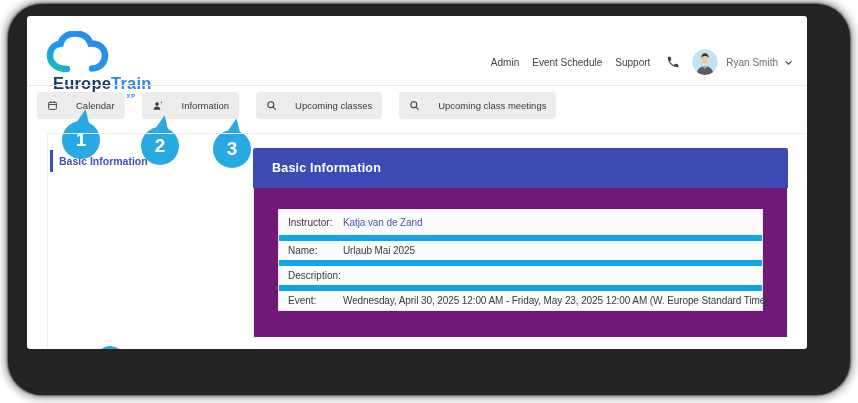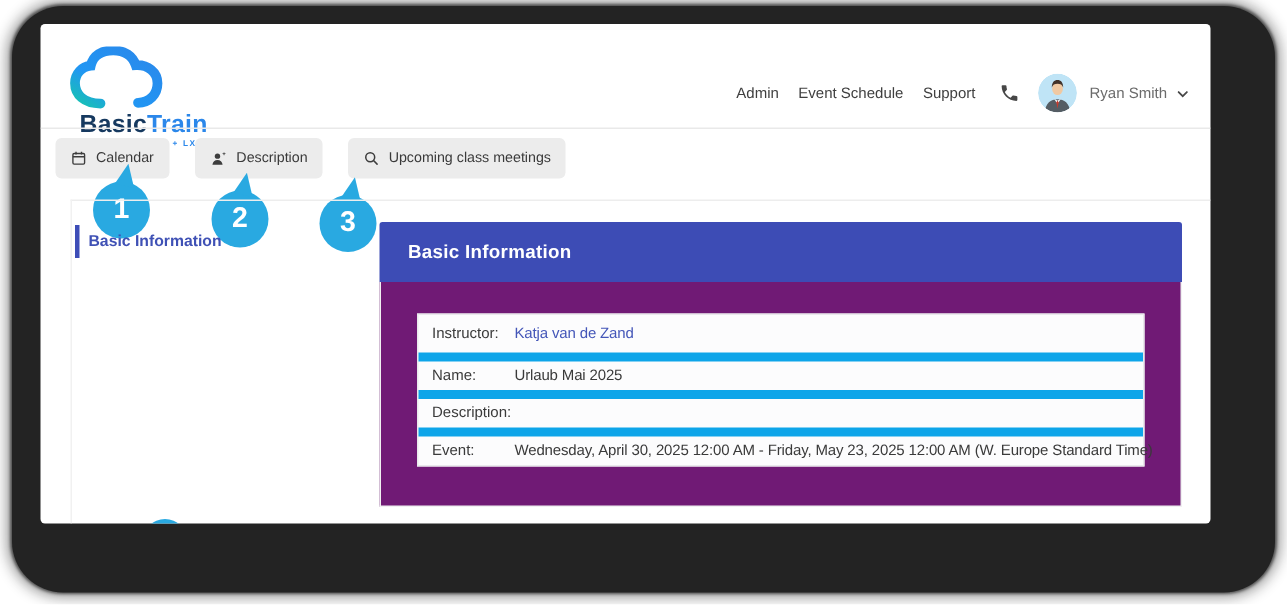--- a/index.html
+++ b/index.html
@@ -25,21 +25,21 @@
   .nav-link { font-size:10px; color:#3f3f3f; margin-right:13px; cursor:pointer; white-space:nowrap; }
   .phone-btn { margin:0 12px 0 3px; cursor:pointer; display:flex; align-items:center; }
   .avatar { width:26px; height:26px; border-radius:50%; overflow:hidden; cursor:pointer; flex:0 0 auto; }
   .user-name { font-size:10px; color:#6b6b6b; margin:0 5px 0 8px; cursor:pointer; white-space:nowrap; }
   .chev { cursor:pointer; display:flex; align-items:center; }
 
   .header-divider { position:absolute; left:0; right:0; top:69px; height:1px; background:#e9e9e9; }
 
   
   .tabs { position:absolute; left:10px; top:76px; display:flex; gap:17px; }
-  .tab-btn { display:inline-flex; align-items:center; gap:6px; height:27px; padding:0 10px;
+  .tab-btn { display:inline-flex; align-items:center; gap:18px; height:27px; padding:0 10px;
              background:#ececec; border:none; border-radius:4px; font-size:9.5px; color:#3a3a3a;
              font-family:inherit; cursor:pointer; white-space:nowrap; }
   .tab-btn svg { flex:0 0 auto; }
 
   
   .bubble { position:absolute; width:38px; height:38px; border-radius:50%; background:#29a9e1;
             color:#fff; font-size:19px; font-weight:bold; display:flex; align-items:center;
             justify-content:center; }
   .bubble::before { content:""; position:absolute; top:-12px; left:15px; width:13px; height:16px;
             background:#29a9e1; clip-path:polygon(62% 0, 100% 100%, 0 86%); transform:rotate(4deg); }
@@ -84,21 +84,21 @@
           <defs>
             <linearGradient id="cg" x1="0" y1="1" x2="1" y2="0">
               <stop offset="0" stop-color="#17c3b2"></stop>
                 <stop offset="0.35" stop-color="#2196f3"></stop>
                 <stop offset="1" stop-color="#2b87ea"></stop>
             </linearGradient>
           </defs>
           <path d="M22 38 C11 38 5 32 5 24.5 C5 18 9.5 13.5 15.5 12.8 C17 6 23 2.5 30.5 2.5 C38 2.5 43.5 6.5 45.5 12.5 C53.5 12 60 17 60 24.5 C60 32 54.5 37.5 47 37.5" fill="none" stroke="url(#cg)" stroke-width="6.5" stroke-linecap="round"></path>
         </svg>
       </span>
-      <span class="brand-text"><span class="brand-primary">Basic</span><span class="brand-secondary">Train</span></span>
+      <span class="brand-text"><span class="brand-primary">Europe</span><span class="brand-secondary">Train</span></span>
       <span class="tagline">TMS + LMS + LXP</span>
     </div>
 
     <div class="top-nav">
       <span class="nav-link">Admin</span>
       <span class="nav-link">Event Schedule</span>
       <span class="nav-link">Support</span>
       <span class="phone-btn">
         <svg width="14" height="14" viewBox="0 0 24 24" fill="#474747">
           <path d="M6.62 10.79c1.44 2.83 3.76 5.14 6.59 6.59l2.2-2.2c.27-.27.67-.36 1.02-.24 1.12.37 2.33.57 3.57.57.55 0 1 .45 1 1V20c0 .55-.45 1-1 1-9.39 0-17-7.61-17-17 0-.55.45-1 1-1h3.5c.55 0 1 .45 1 1 0 1.25.2 2.45.57 3.57.11.35.03.74-.25 1.02l-2.2 2.2z"></path>
@@ -138,27 +138,34 @@
             <line x1="16" y1="2.6" x2="16" y2="6.4"></line>
         </svg>
         <span>Calendar</span>
       </button>
       <button class="tab-btn">
         <svg width="12" height="12" viewBox="0 0 24 24" fill="#3d3d3d">
           <circle cx="10" cy="8.2" r="3.6"></circle>
           <path d="M3.2 19.5 C3.6 15.3 6.5 13.2 10 13.2 C13.5 13.2 16.4 15.3 16.8 19.5 Z"></path>
           <path d="M18.7 2.2 L19.3 4.3 L21.4 4.9 L19.3 5.5 L18.7 7.6 L18.1 5.5 L16 4.9 L18.1 4.3 Z"></path>
         </svg>
-        <span>Description</span>
+        <span>Information</span>
       </button>
       <button class="tab-btn">
         <svg width="11" height="11" viewBox="0 0 24 24" fill="none" stroke="#3d3d3d" stroke-width="2.2" stroke-linecap="round">
           <circle cx="10.5" cy="10.5" r="6.5"></circle>
             <line x1="15.3" y1="15.3" x2="20.5" y2="20.5"></line>
         </svg>
+        <span>Upcoming classes</span>
+      </button>
+      <button class="tab-btn">
+        <svg width="11" height="11" viewBox="0 0 24 24" fill="none" stroke="#3d3d3d" stroke-width="2.2" stroke-linecap="round">
+          <circle cx="10.5" cy="10.5" r="6.5"></circle>
+            <line x1="15.3" y1="15.3" x2="20.5" y2="20.5"></line>
+        </svg>
         <span>Upcoming class meetings</span>
       </button>
     </div>
 
     <div class="bubble bubble-1">
         <span>1</span>
       </div>
     <div class="bubble bubble-2">
         <span>2</span>
       </div>

